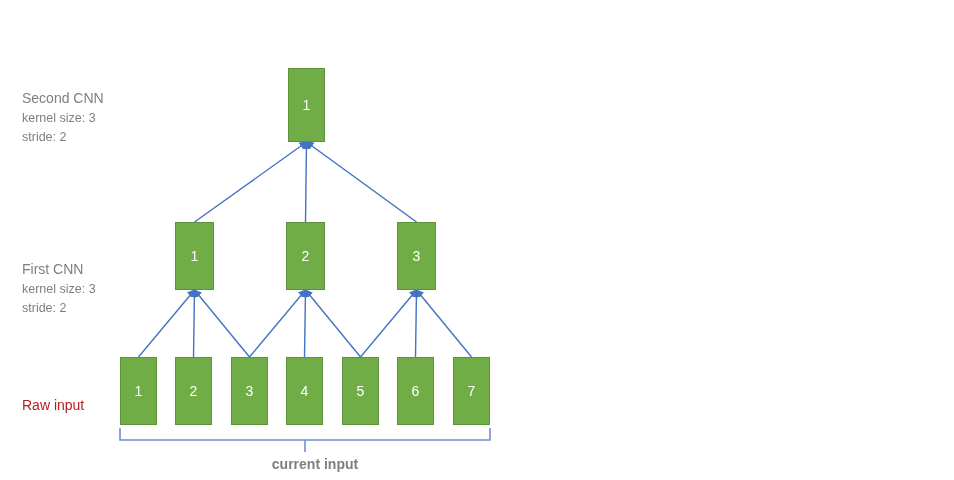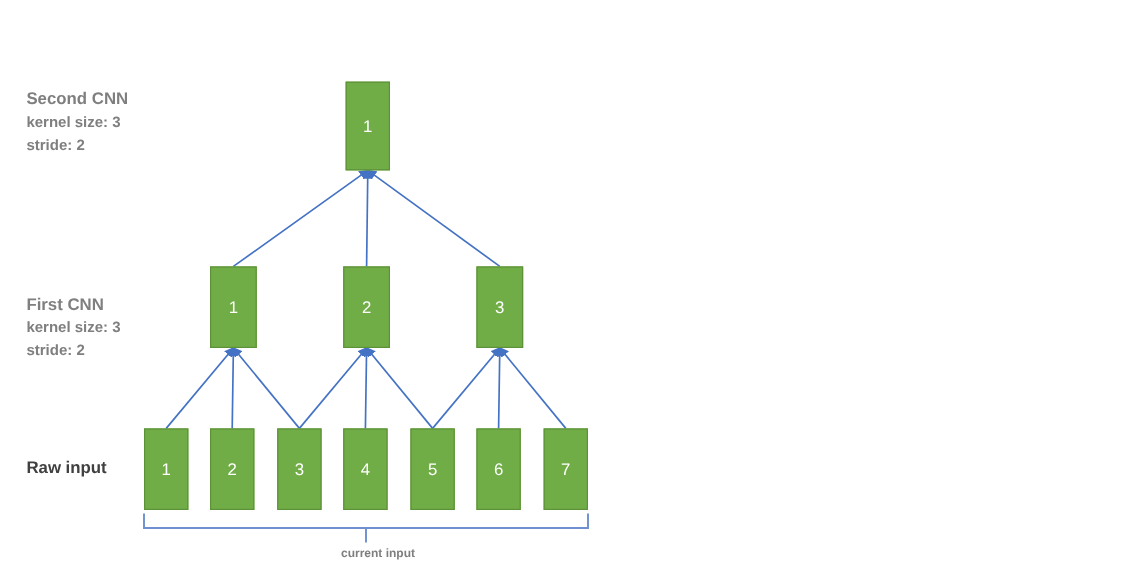--- a/index.html
+++ b/index.html
@@ -36,39 +36,40 @@
     font-weight: 400;
     display: flex;
     align-items: center;
     justify-content: center;
     line-height: 1;
     z-index: 2;
   }
   .row-label {
     position: absolute;
     color: #7F7F7F;
-    font-weight: bold;
+    font-weight: normal;
     z-index: 3;
     white-space: nowrap;
+    margin-top: 16px;
   }
   .row-label .title {
     display: block;
     font-size: 14px;
     margin-bottom: 3px;
   }
   .row-label .sub {
     display: block;
     font-size: 12.5px;
     line-height: 1.55;
   }
   .bracket-label {
     position: absolute;
     color: #7F7F7F;
     font-weight: bold;
-    font-size: 10px;
+    font-size: 14px;
     white-space: nowrap;
     z-index: 3;
   }
 </style>
 </head>
 <body>
 
 <div id="canvas">
 
   <svg id="edges" viewBox="0 0 954 480" xmlns="http://www.w3.org/2000/svg">
@@ -109,20 +110,20 @@
       <div class="row-label" style="left: 22px; top: 74px; color: rgb(127, 127, 127);">
         <span class="title">Second CNN</span>
         <span class="sub">kernel size: 3</span>
         <span class="sub">stride: 2</span>
       </div>
       <div class="row-label" style="left: 22px; top: 245px; color: rgb(127, 127, 127);">
         <span class="title">First CNN</span>
         <span class="sub">kernel size: 3</span>
         <span class="sub">stride: 2</span>
       </div>
-      <div class="row-label" style="left: 22px; top: 381px; color: #404040;">
+      <div class="row-label" style="left: 22px; top: 381px; color: #b91c1c;">
         <span class="title">Raw input</span>
       </div>
     </div>
 
   <div class="bracket-label" id="bracket-label" style="left: 315px; top: 456px; transform: translateX(-50%); color: rgb(127, 127, 127);">current input</div>
 
 </div>
 
 </body></html>

